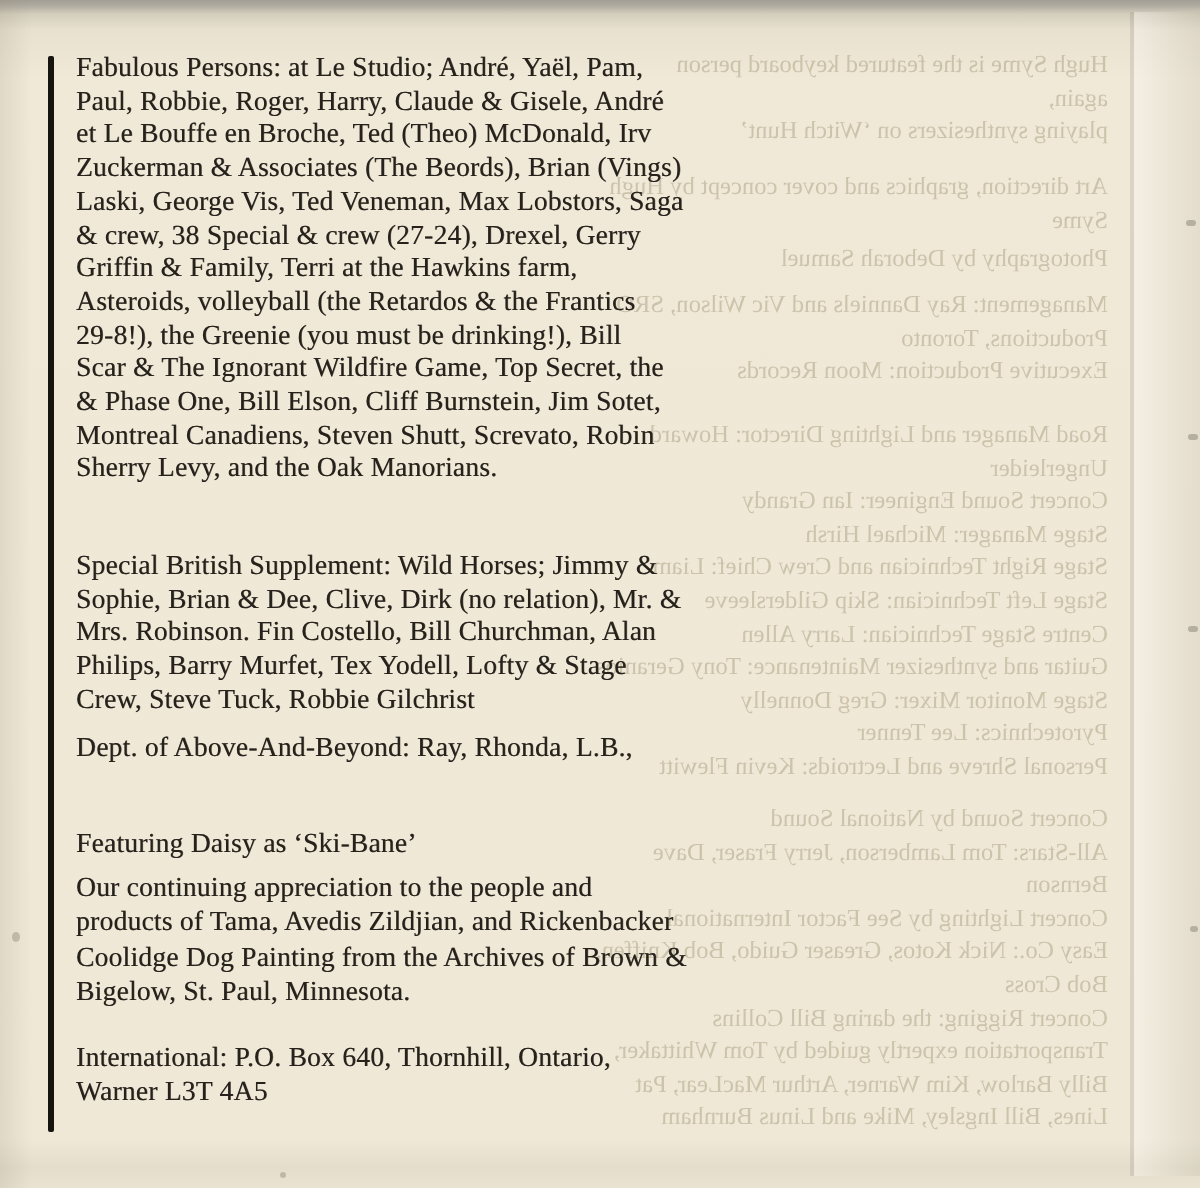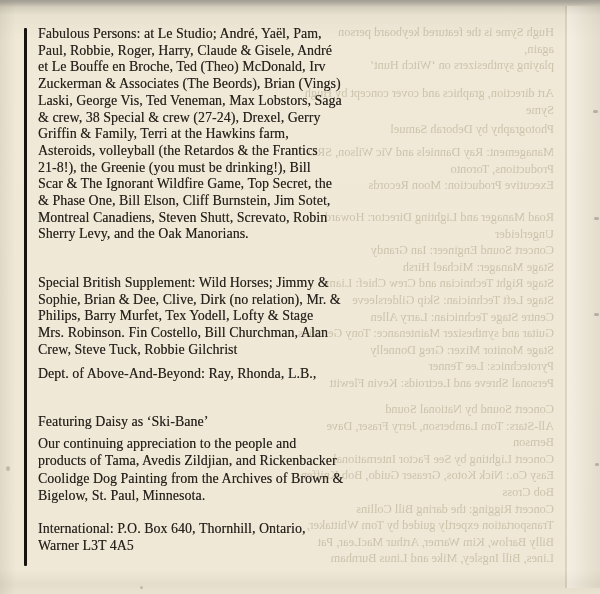--- a/index.html
+++ b/index.html
@@ -91,32 +91,32 @@
 
     <div class="para" style="top:26px">
       <div class="line">Fabulous Persons: at Le Studio; André, Yaël, Pam,</div>
       <div class="line">Paul, Robbie, Roger, Harry, Claude &amp; Gisele, André</div>
       <div class="line">et Le Bouffe en Broche, Ted (Theo) McDonald, Irv</div>
       <div class="line">Zuckerman &amp; Associates (The Beords), Brian (Vings)</div>
       <div class="line">Laski, George Vis, Ted Veneman, Max Lobstors, Saga</div>
       <div class="line">&amp; crew, 38 Special &amp; crew (27-24), Drexel, Gerry</div>
       <div class="line">Griffin &amp; Family, Terri at the Hawkins farm,</div>
       <div class="line">Asteroids, volleyball (the Retardos &amp; the Frantics</div>
-      <div class="line">21-8!), the Greenie (you must be drinking!), Bill</div>
+      <div class="line">29-8!), the Greenie (you must be drinking!), Bill</div>
       <div class="line">Scar &amp; The Ignorant Wildfire Game, Top Secret, the</div>
       <div class="line">&amp; Phase One, Bill Elson, Cliff Burnstein, Jim Sotet,</div>
       <div class="line">Montreal Canadiens, Steven Shutt, Screvato, Robin</div>
       <div class="line">Sherry Levy, and the Oak Manorians.</div>
     </div>
 
     <div class="para" style="top:275px">
       <div class="line">Special British Supplement: Wild Horses; Jimmy &amp;</div>
       <div class="line">Sophie, Brian &amp; Dee, Clive, Dirk (no relation), Mr. &amp;</div>
+      <div class="line">Mrs. Robinson. Fin Costello, Bill Churchman, Alan</div>
       <div class="line">Philips, Barry Murfet, Tex Yodell, Lofty &amp; Stage</div>
-      <div class="line">Mrs. Robinson. Fin Costello, Bill Churchman, Alan</div>
       <div class="line">Crew, Steve Tuck, Robbie Gilchrist</div>
     </div>
 
     <div class="para" style="top:366px">
       <div class="line">Dept. of Above-And-Beyond: Ray, Rhonda, L.B.,</div>
     </div>
 
     <div class="para" style="top:414px">
       <div class="line">Featuring Daisy as ‘Ski-Bane’</div>
     </div>

